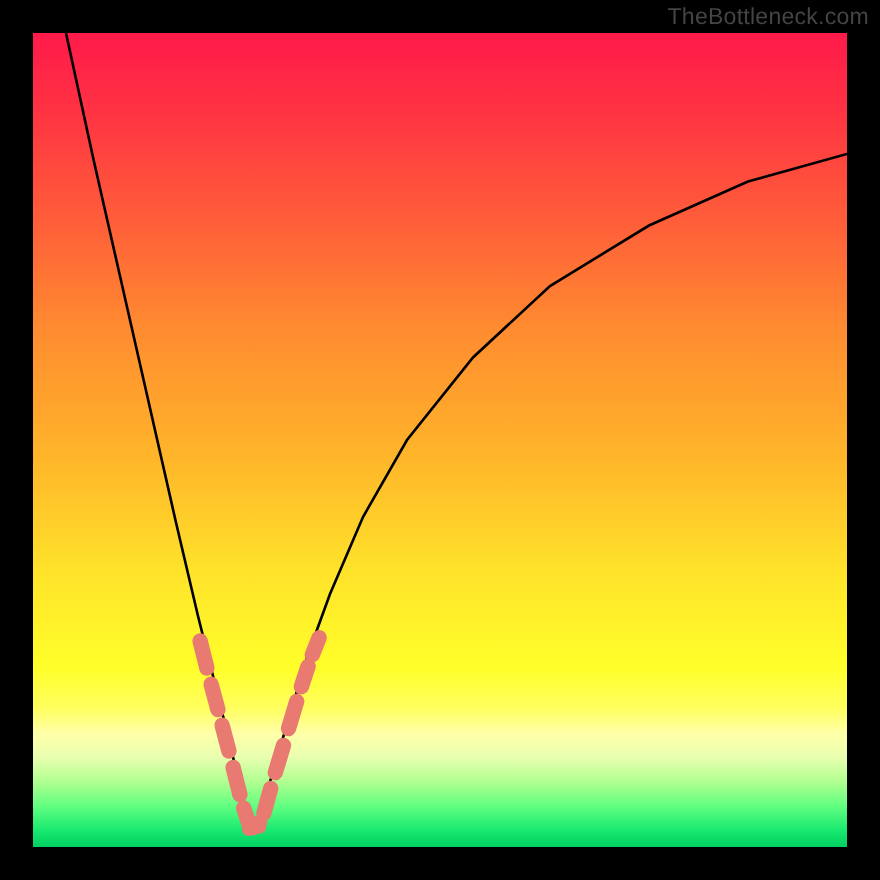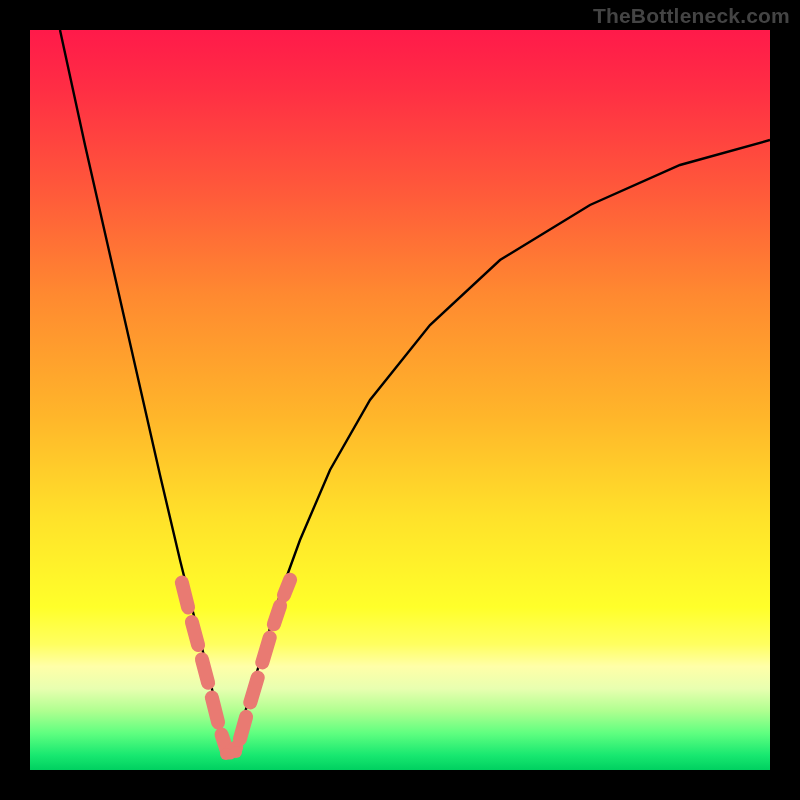--- a/index.html
+++ b/index.html
@@ -66,21 +66,21 @@
     fill: none;
     stroke-width: 14;
     stroke-linecap: round;
   }
   .watermark {
     position: absolute;
     top: 4px;
     right: 10px;
     color: #444;
     font-size: 21px;
-    font-weight: 700;
+    font-weight: 400;
     letter-spacing: 0.2px;
   }
 </style>
 </head>
 <body>
 
 <div class="frame">
 
   <div class="watermark">TheBottleneck.com</div>
 

